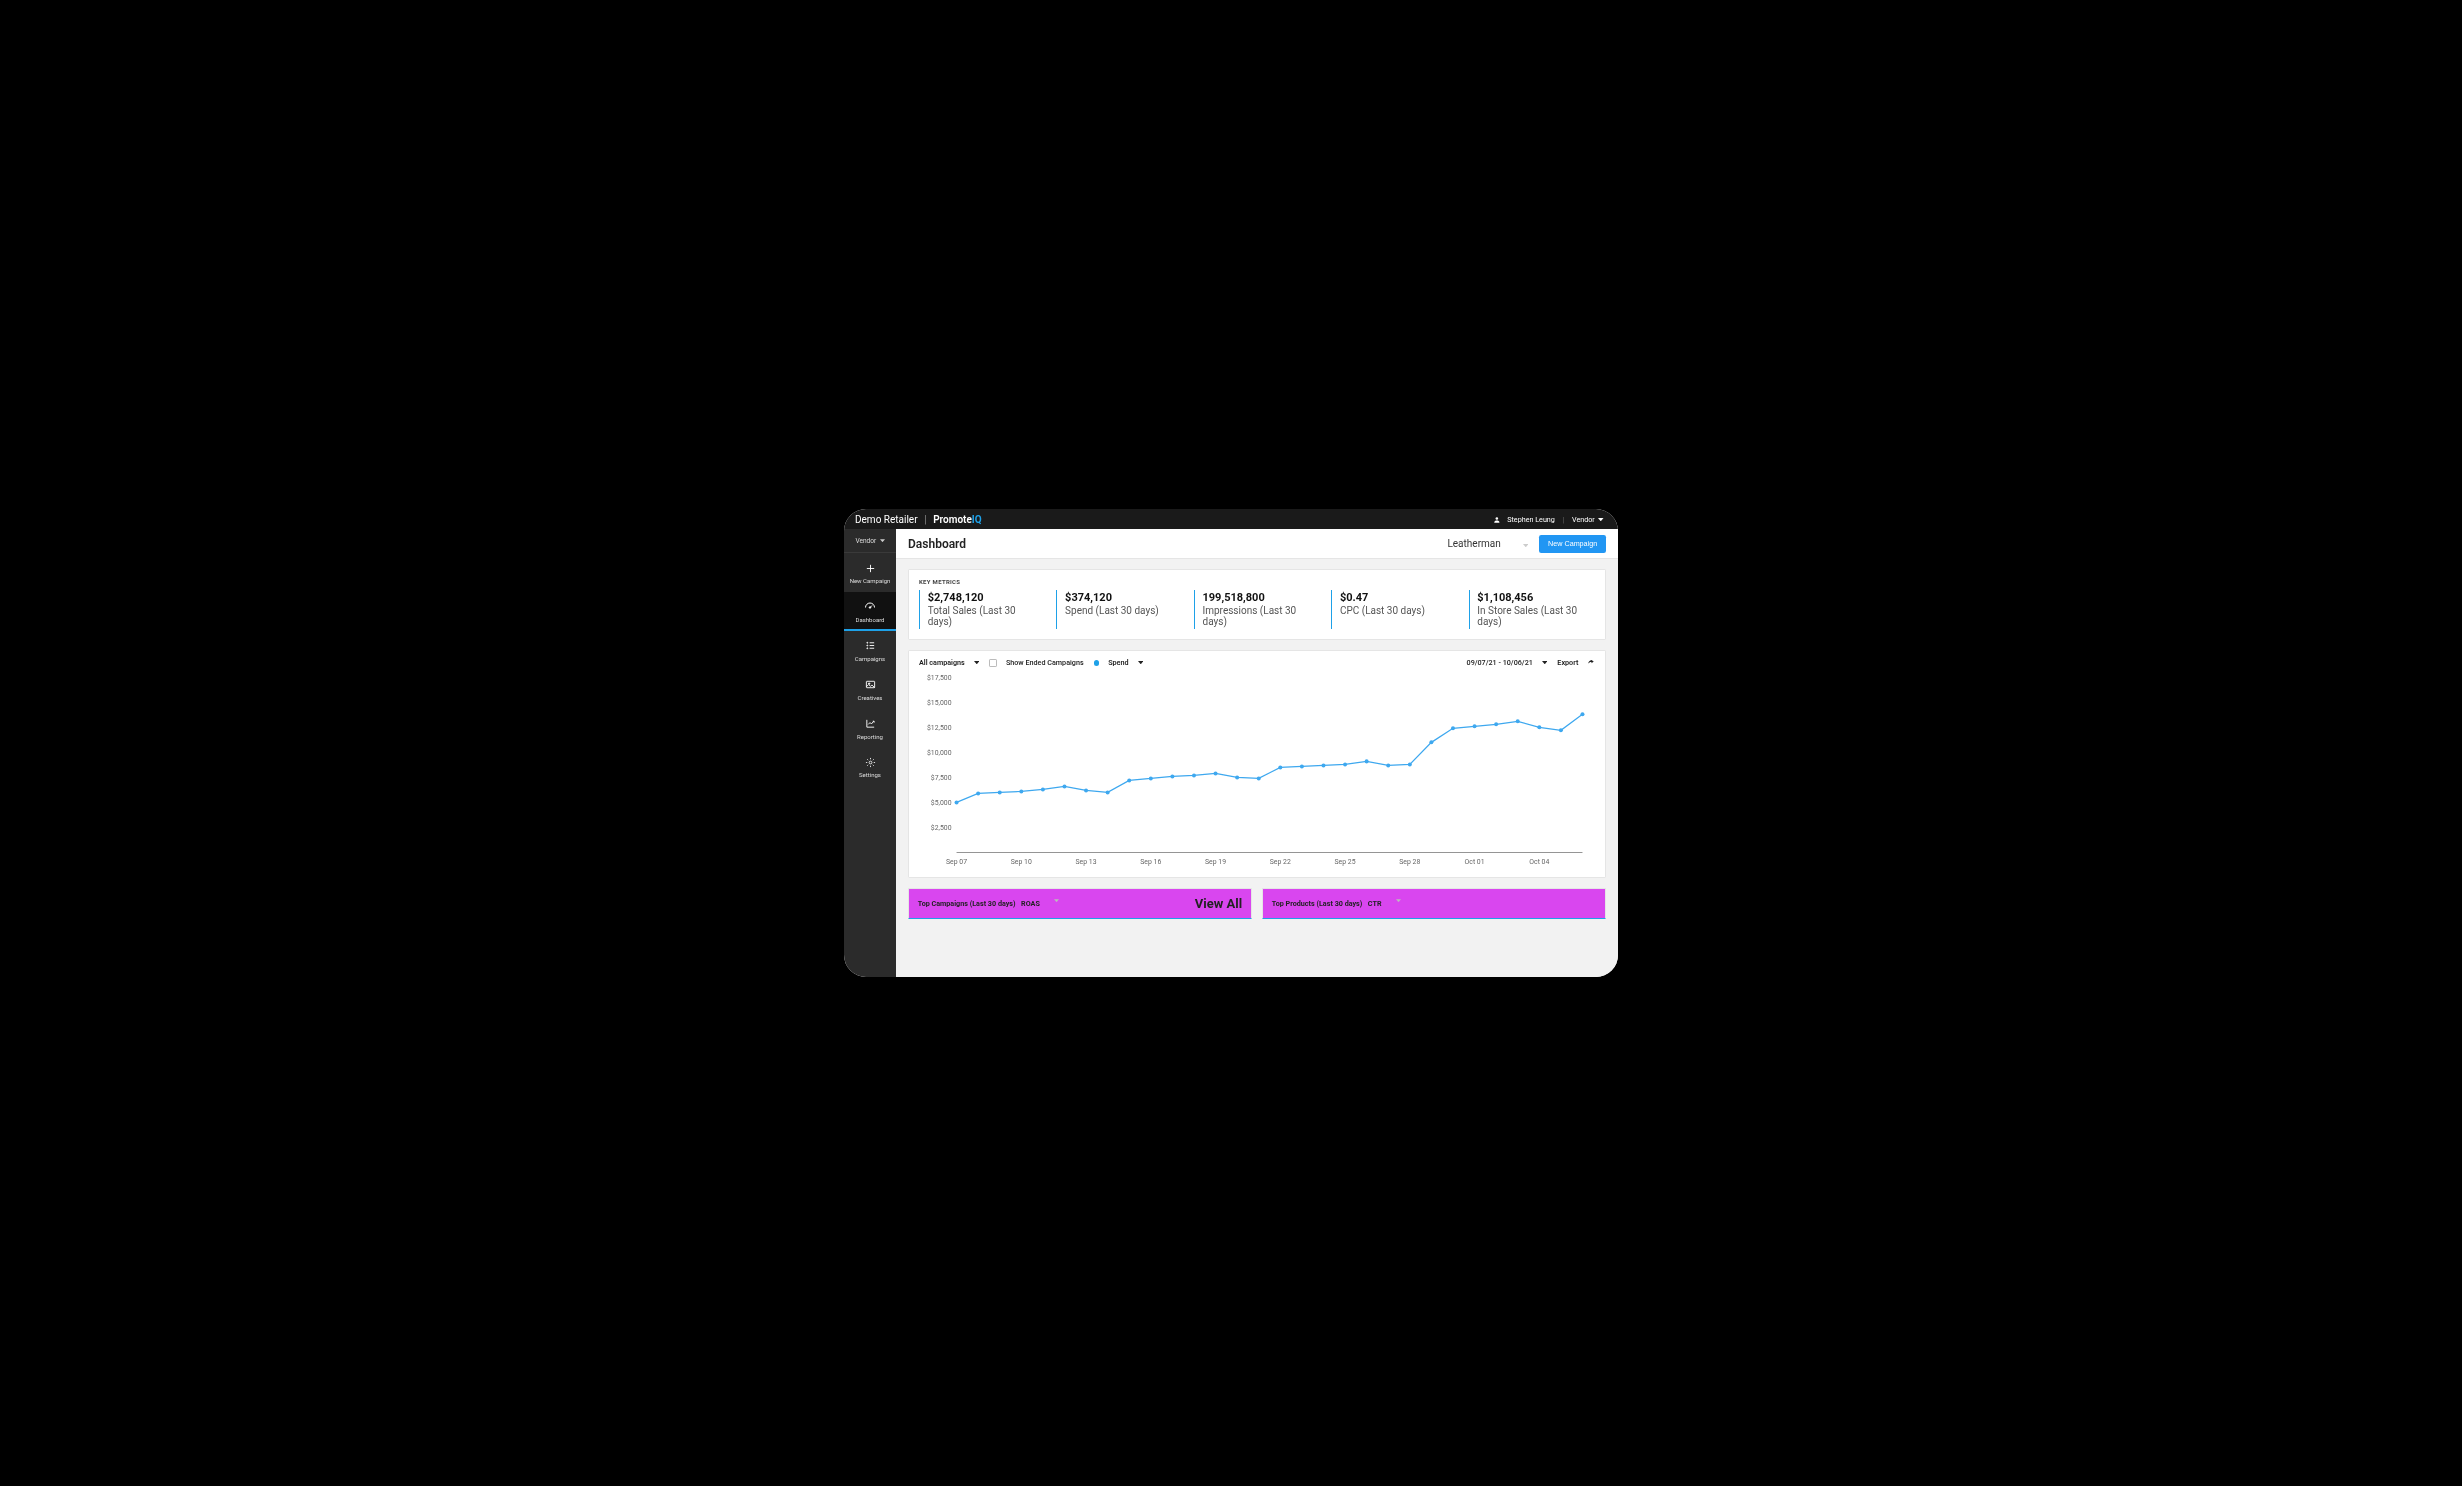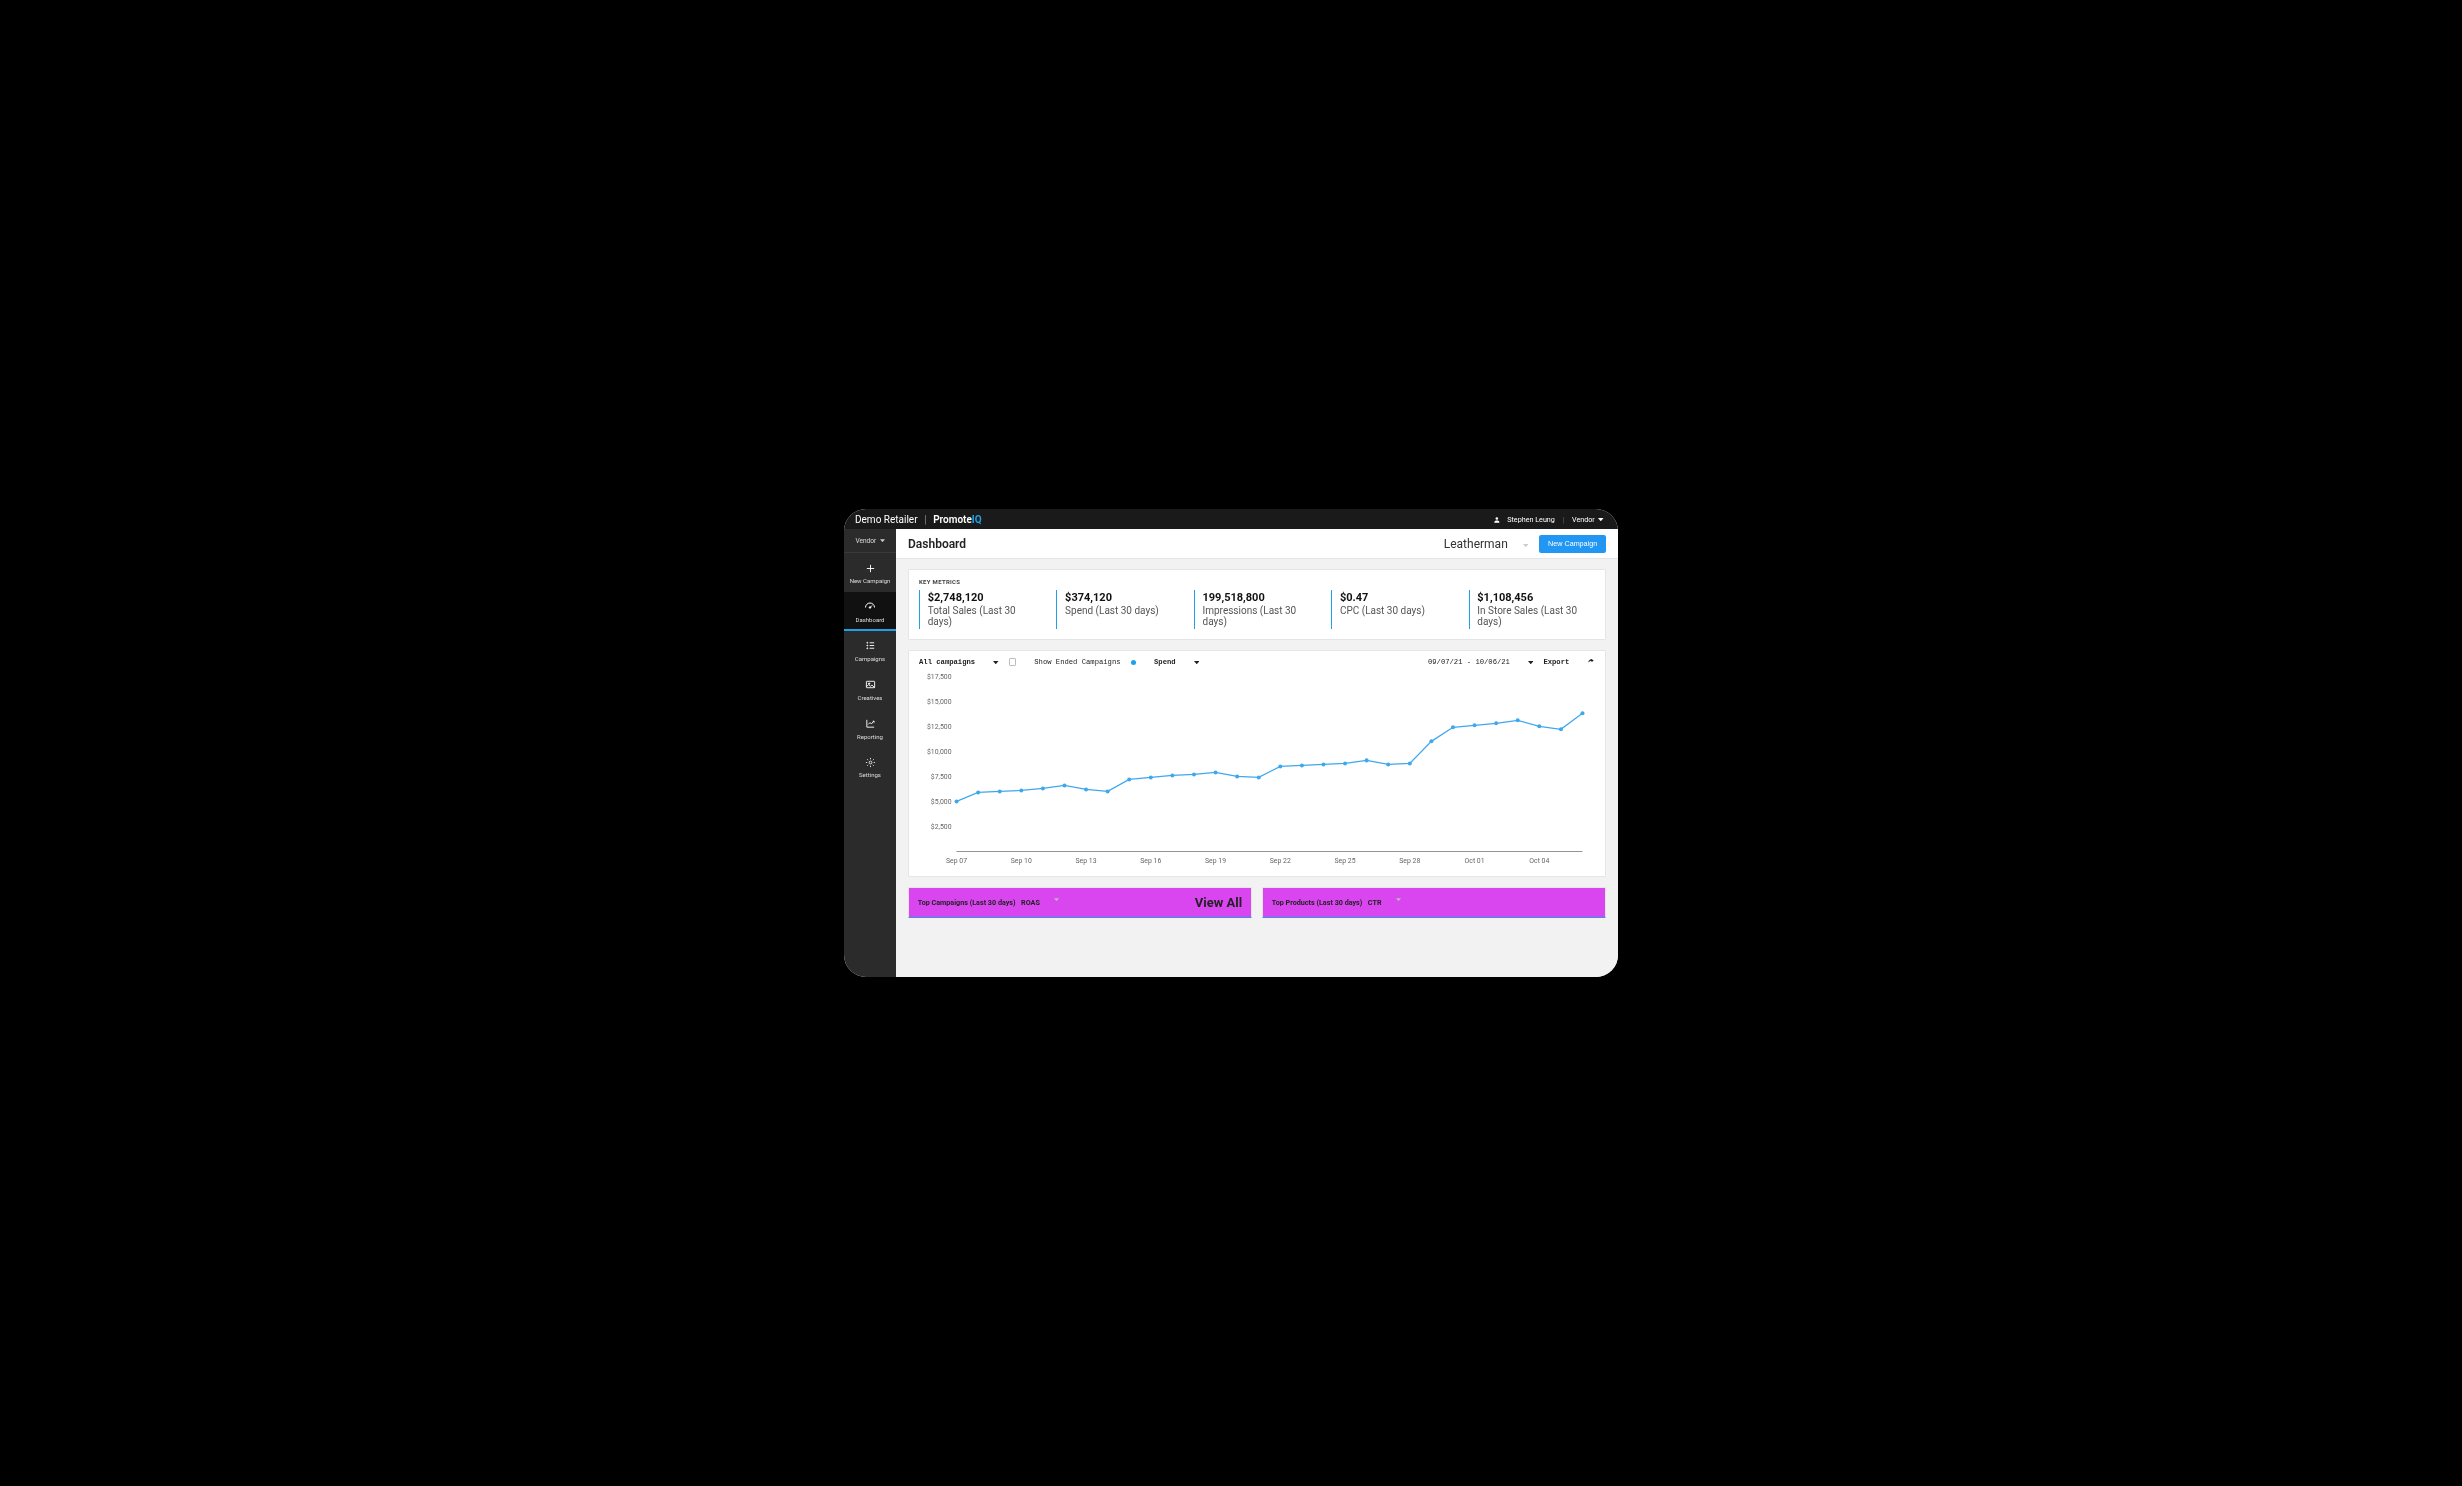--- a/index.html
+++ b/index.html
@@ -94,21 +94,21 @@
   }
   .page-header {
     background:#fff;
     border-bottom:0.6px solid #e5e5e5;
     padding:5.5px 12px;
     display:flex;
     align-items:center;
     gap:11px;
   }
   .page-title { font-size:12px; font-weight:600; color:#222; flex:1; }
-  .brand-select { display:flex; gap:15px; font-size:12px; color:#333; cursor:pointer; }
+  .brand-select { display:flex; gap:22px; font-size:10px; color:#333; cursor:pointer; }
   .brand-select .chev { color:#bbb; }
   .btn-primary {
     background:#2196f3; color:#fff;
     border:none; border-radius:2.2px;
     font-size:7.2px; font-weight:500;
     padding:4.4px 8.8px;
     cursor:pointer;
   }
 
   .panels { padding:10px 12px; display:flex; flex-direction:column; gap:10px; flex:1; min-height:0; }
@@ -122,21 +122,21 @@
     flex:1;
     border-left:1.7px solid #1ea1e8;
     padding:1.1px 7.7px;
   }
   .metric + .metric { margin-left:11px; }
   .metric-value { font-size:11px; font-weight:700; color:#111; }
   .metric-label { font-size:10px; color:#555; margin-top:1.1px; }
 
   .chart-card { padding:7.7px 10px 6.6px; display:flex; flex-direction:column; }
   .chart-controls { display:flex; align-items:center; gap:10px; font-size:7.2px; margin-bottom:3.3px; }
-  .ctrl { display:flex; align-items:center; gap:18px; cursor:pointer; color:#222; font-weight:600;font-family:Liberation Mono, monospace; }
+  .ctrl { display:flex; align-items:center; gap:9px; cursor:pointer; color:#222; font-weight:600; }
   .ctrl.light { font-weight:500; }
   .checkbox { width:7.7px; height:7.7px; border:0.8px solid #bbb; border-radius:1.1px; display:inline-block; }
   .dot { width:5.5px; height:5.5px; border-radius:50%; background:#1ea1e8; display:inline-block; }
   .chart-controls .spacer { flex:1; }
   .export-ico { display:inline-flex; }
 
   .chart-wrap { flex:1; min-height:155px; }
   .chart-wrap svg { width:100%; height:100%; display:block; }
   .y-tick text, .x-tick text { font-size:11px; fill:#666; }
   .axis-line { stroke:#555; stroke-width:1; }

